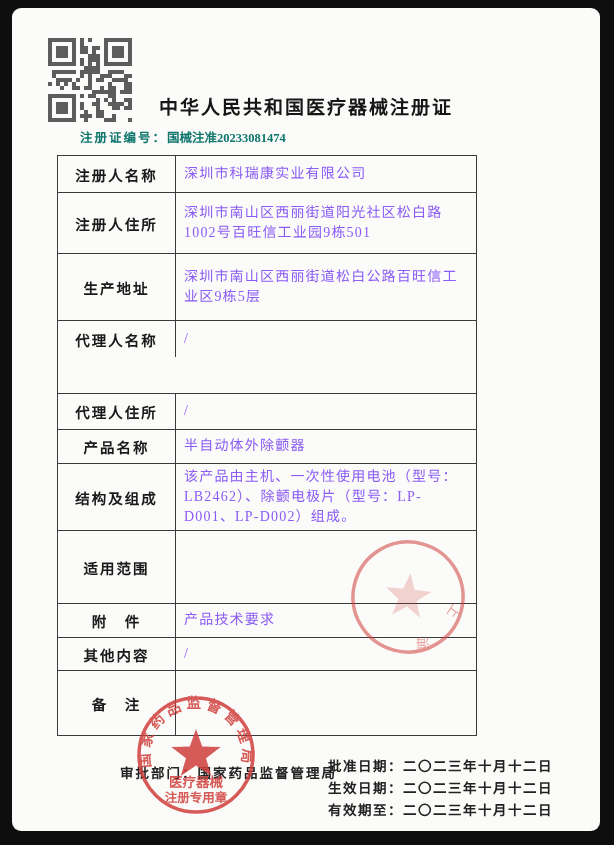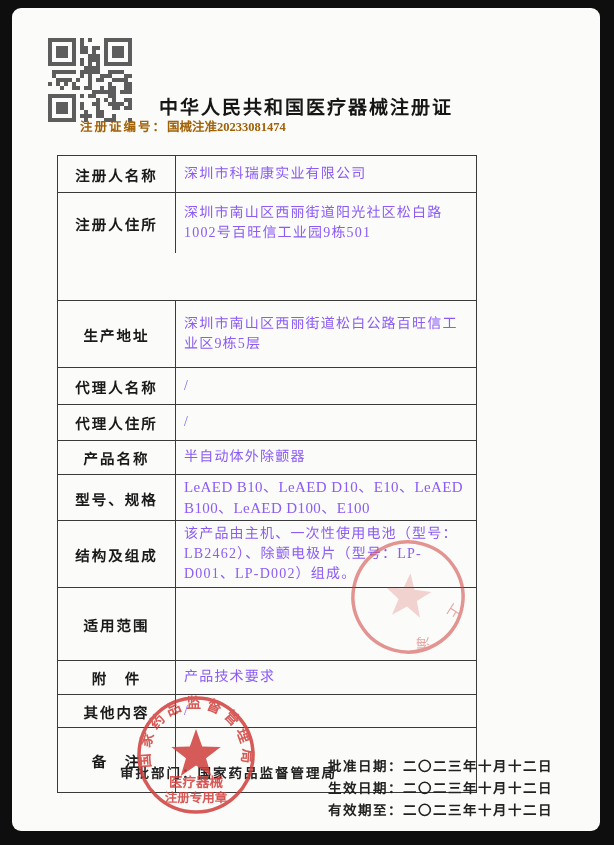--- a/index.html
+++ b/index.html
@@ -6,36 +6,36 @@
   body{width:614px;height:845px;position:relative;background:#0e0e0e;overflow:hidden;
        font-family:"Liberation Sans",sans-serif;}
   .paper{position:absolute;left:12px;top:8px;right:14px;bottom:14px;background:#fbfbf9;color:#1e1e1e;border-radius:9px;}
 
   
   .qr{position:absolute;left:36px;top:30px;width:84px;height:84px;}
 
   
   .title{position:absolute;left:0;top:84px;width:100%;text-align:center;
          font-size:19px;font-weight:700;letter-spacing:2px;color:#161616;}
-  .regline{position:absolute;left:68px;top:108px;font-family:"Liberation Serif",serif;
-           font-size:12.5px;font-weight:700;color:#a16207;}
+  .regline{position:absolute;left:68px;top:119px;font-family:"Liberation Serif",serif;
+           font-size:12.5px;font-weight:700;color:#0f766e;}
   .regline .lbl{letter-spacing:2px;}
 
   
   .cert-table{position:absolute;left:45px;top:147px;width:420px;border:1.2px solid #3a3a3a;
               box-sizing:border-box;}
   .row{display:grid;grid-template-columns:118px 1fr;border-top:1px solid #3a3a3a;}
   .row:first-child{border-top:none;}
   .cell-label{display:flex;align-items:center;justify-content:center;text-align:center;
               font-weight:700;font-size:14.5px;letter-spacing:2px;color:#1a1a1a;
               border-right:1px solid #3a3a3a;padding:2px 4px;box-sizing:border-box;}
   .cell-value{display:flex;align-items:center;font-family:"Liberation Serif",serif;
               font-size:14px;letter-spacing:1.2px;line-height:1.45;color:#8b5cf6;
               padding:2px 8px;box-sizing:border-box;}
-  .r1{height:36px;}.r2{height:60px;}.r3{height:66px;margin-top:47px;}.r4{height:36px;}.r5{height:35px;}
+  .r1{height:36px;}.r2{height:60px;}.r3{height:66px;}.r4{height:36px;}.r5{height:35px;margin-top:36px;}
   .r6{height:33px;}.r7{height:45px;}.r8{height:66px;}.r9{height:72px;}
   .r10{height:33px;}.r11{height:32px;}.r12{height:64px;}
   .r7 .cell-value{font-size:15px;letter-spacing:0.4px;line-height:1.4;}
   .r9 .cell-value{align-items:flex-start;font-size:9.8px;letter-spacing:0;line-height:12.2px;
                   padding:2px 4px 2px 6px;text-align:justify;}
 
   
   .approval{position:absolute;left:76px;top:754px;font-family:"Liberation Serif",serif;
             font-size:13.5px;font-weight:600;letter-spacing:2px;color:#222;margin-left:32px;}
   .dates{position:absolute;left:316px;top:748px;font-family:"Liberation Serif",serif;
@@ -229,24 +229,20 @@
       <div class="cell-value">/</div>
     </div>
     <div class="row r5">
       <div class="cell-label">代理人住所</div>
       <div class="cell-value">/</div>
     </div>
     <div class="row r6">
       <div class="cell-label">产品名称</div>
       <div class="cell-value">半自动体外除颤器</div>
     </div>
-    <div class="row r7">
-      <div class="cell-label">型号、规格</div>
-      <div class="cell-value">LeAED B10、LeAED D10、E10、LeAED B100、LeAED D100、E100</div>
-    </div>
     <div class="row r8">
       <div class="cell-label">结构及组成</div>
       <div class="cell-value">该产品由主机、一次性使用电池（型号：LB2462）、除颤电极片（型号：LP-D001、LP-D002）组成。</div>
     </div>
     <div class="row r9">
       <div class="cell-label">适用范围</div>
     </div>
     <div class="row r10">
       <div class="cell-label">附　件</div>
       <div class="cell-value">产品技术要求</div>

